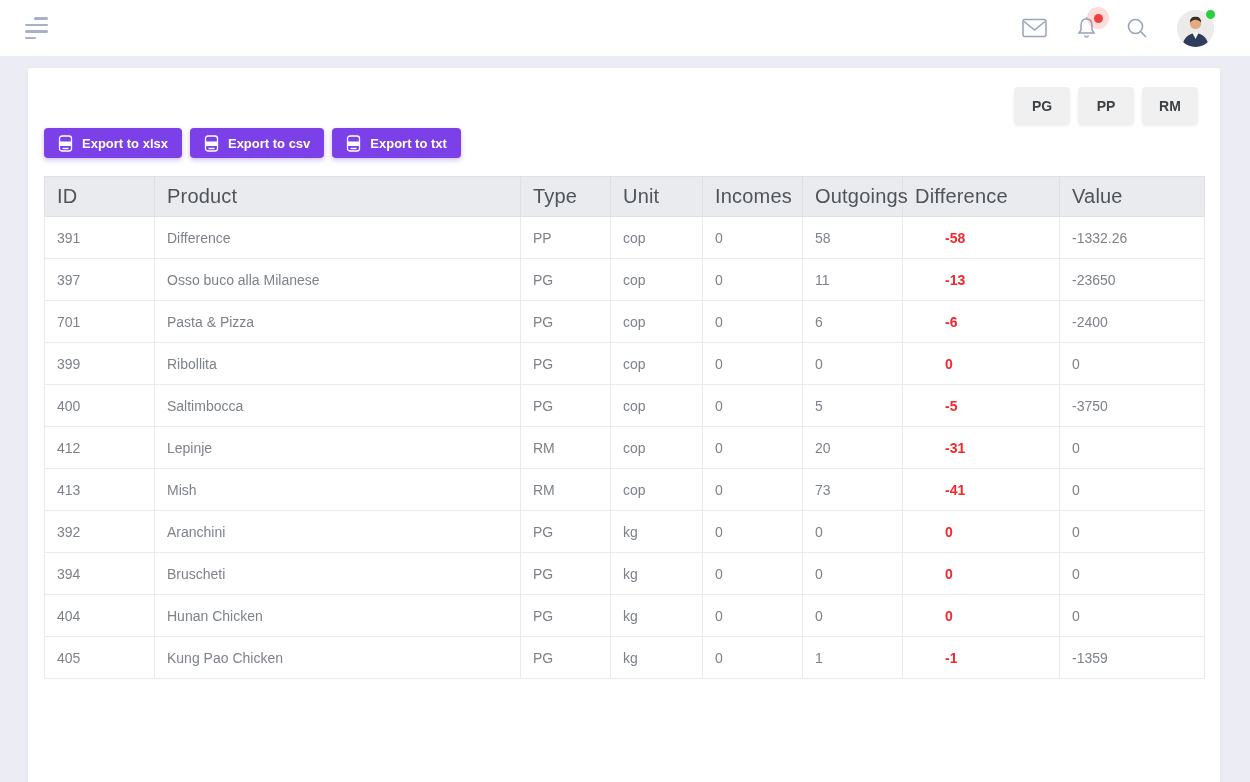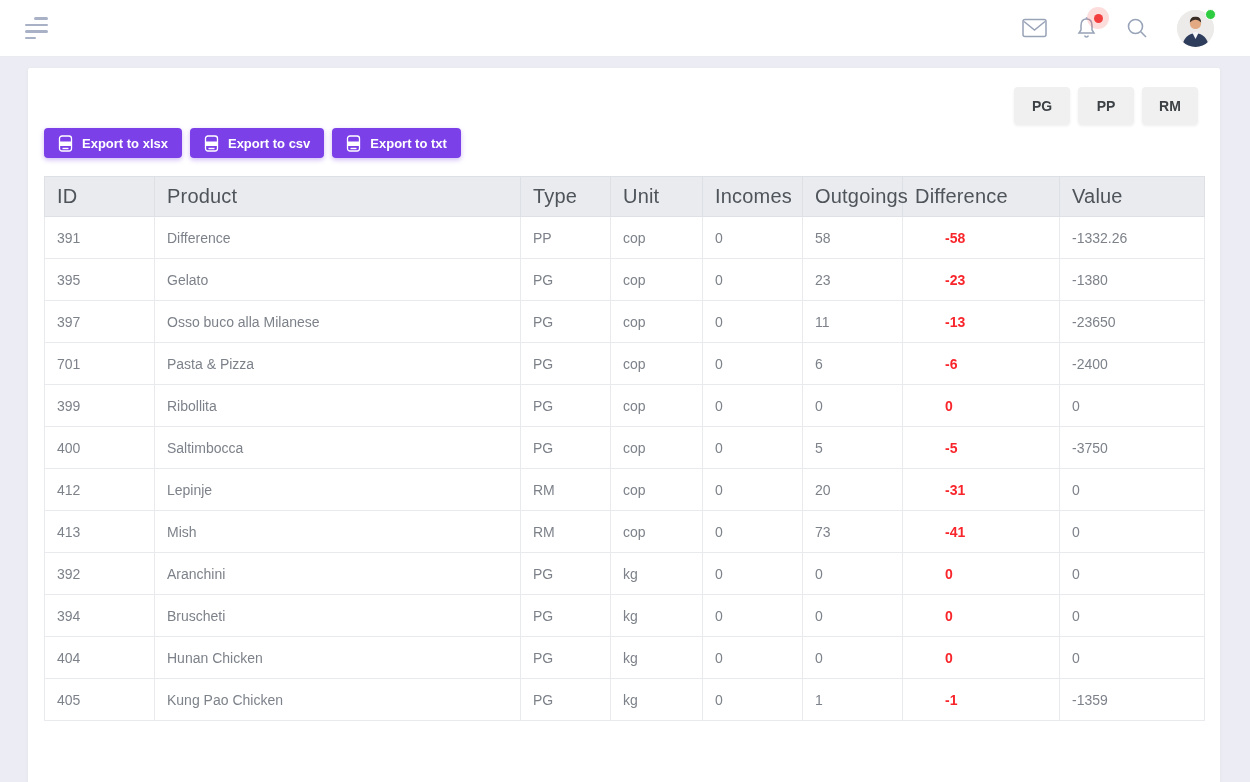--- a/index.html
+++ b/index.html
@@ -277,30 +277,20 @@
           <td>391</td>
           <td>Difference</td>
           <td>PP</td>
           <td>cop</td>
           <td>0</td>
           <td>58</td>
           <td class="diff">-58</td>
           <td>-1332.26</td>
         </tr>
         <tr>
-          <td>395</td>
-          <td>Gelato</td>
-          <td>PG</td>
-          <td>cop</td>
-          <td>0</td>
-          <td>23</td>
-          <td class="diff">-23</td>
-          <td>-1380</td>
-        </tr>
-        <tr>
           <td>397</td>
           <td>Osso buco alla Milanese</td>
           <td>PG</td>
           <td>cop</td>
           <td>0</td>
           <td>11</td>
           <td class="diff">-13</td>
           <td>-23650</td>
         </tr>
         <tr>

